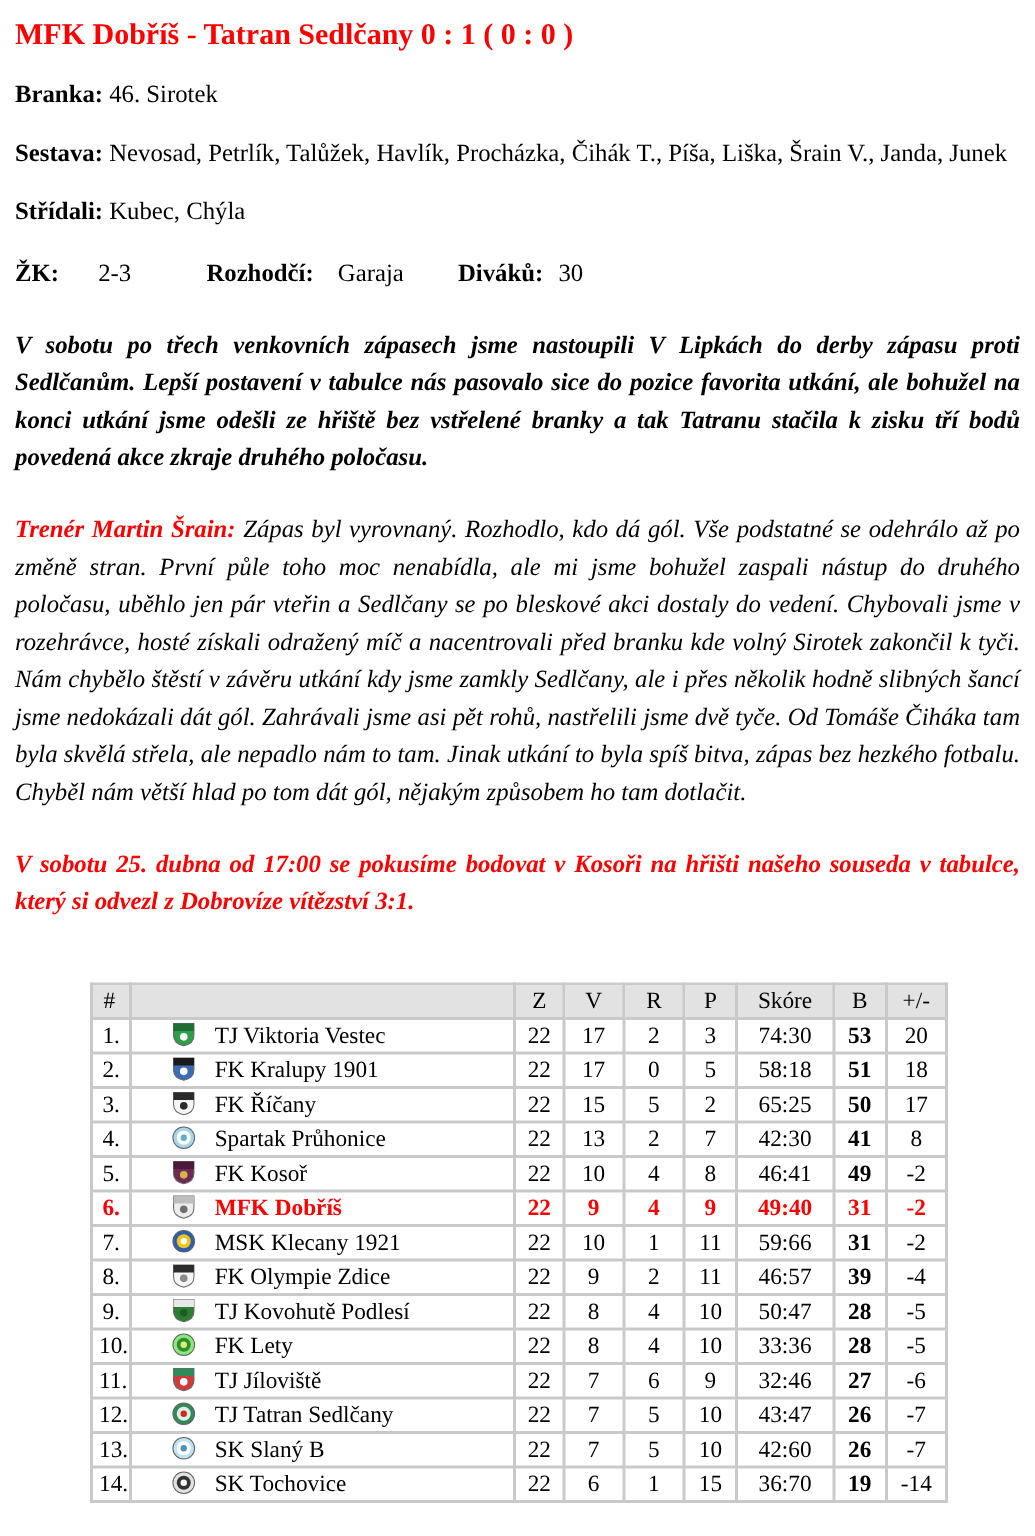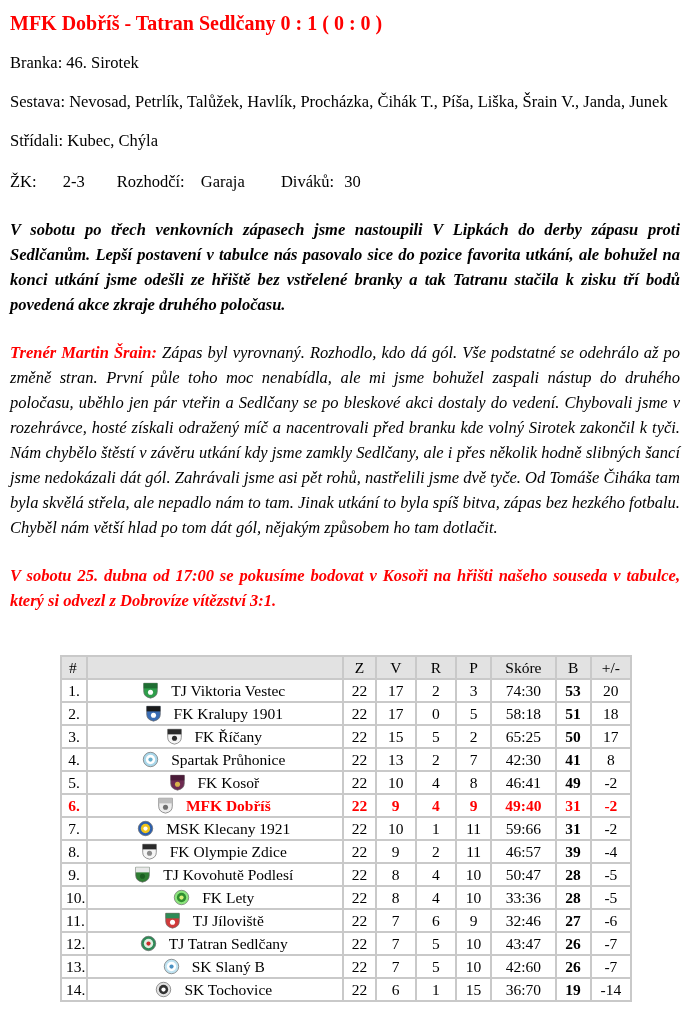--- a/index.html
+++ b/index.html
@@ -21,24 +21,24 @@
     font-size: 20px;
     line-height: 26px;
     font-weight: bold;
     margin: 4px 0 0 0;
   }
   .info-line {
     font-size: 16.5px;
     line-height: 25px;
     margin: 14px 0 0 0;
   }
-  .info-line .lbl { font-weight: normal; }
+  .info-line .lbl { font-weight: bold; }
   .stats-line { margin-top: 16px; }
   .stats-line .zk-val  { margin-left: 22px; }
-  .stats-line .ref-lbl { margin-left: 28px; }
+  .stats-line .ref-lbl { margin-left: 46px; }
   .stats-line .ref-val { margin-left: 12px; }
   .stats-line .div-lbl { margin-left: 32px; }
   .stats-line .div-val { margin-left: 6px; }
   .para {
     font-size: 16.5px;
     line-height: 25px;
     text-align: justify;
     margin: 23px 0 0 0;
     font-style: italic;
   }
@@ -61,21 +61,21 @@
     white-space: nowrap;
   }
   .league thead th {
     background: #e2e2e2;
     font-weight: normal;
     text-align: center;
     height: 17px;
   }
   .league thead th.pos-h { text-align: left; padding-left: 7px; }
   .league td.c { text-align: center; }
-  .league td.team { text-align: center; padding-left: 1px; }
+  .league td.team { text-align: left; padding-left: 26px; }
   .league td.points { font-weight: bold; }
   .league tr.highlight td { color: #ff0000; font-weight: bold; }
   .logo {
     display: inline-block;
     width: 17px; height: 17px;
     vertical-align: -3px;
     margin-right: 12px;
   }
 </style>
 </head>

